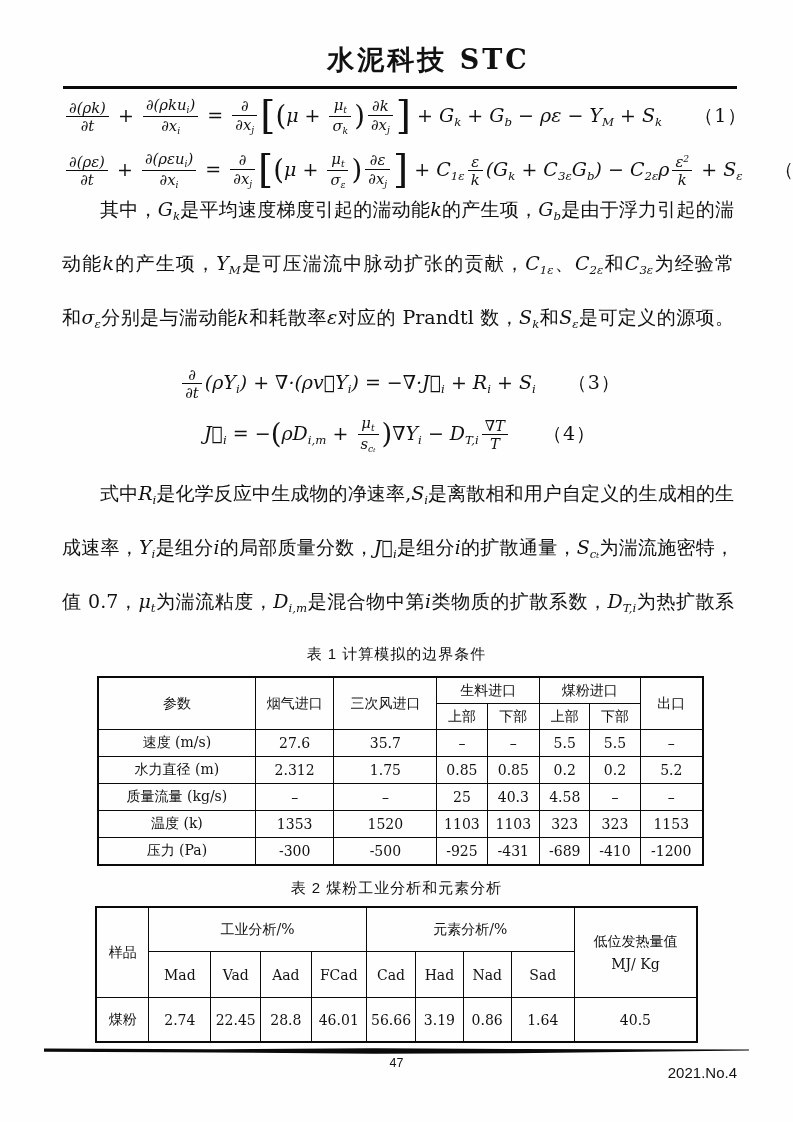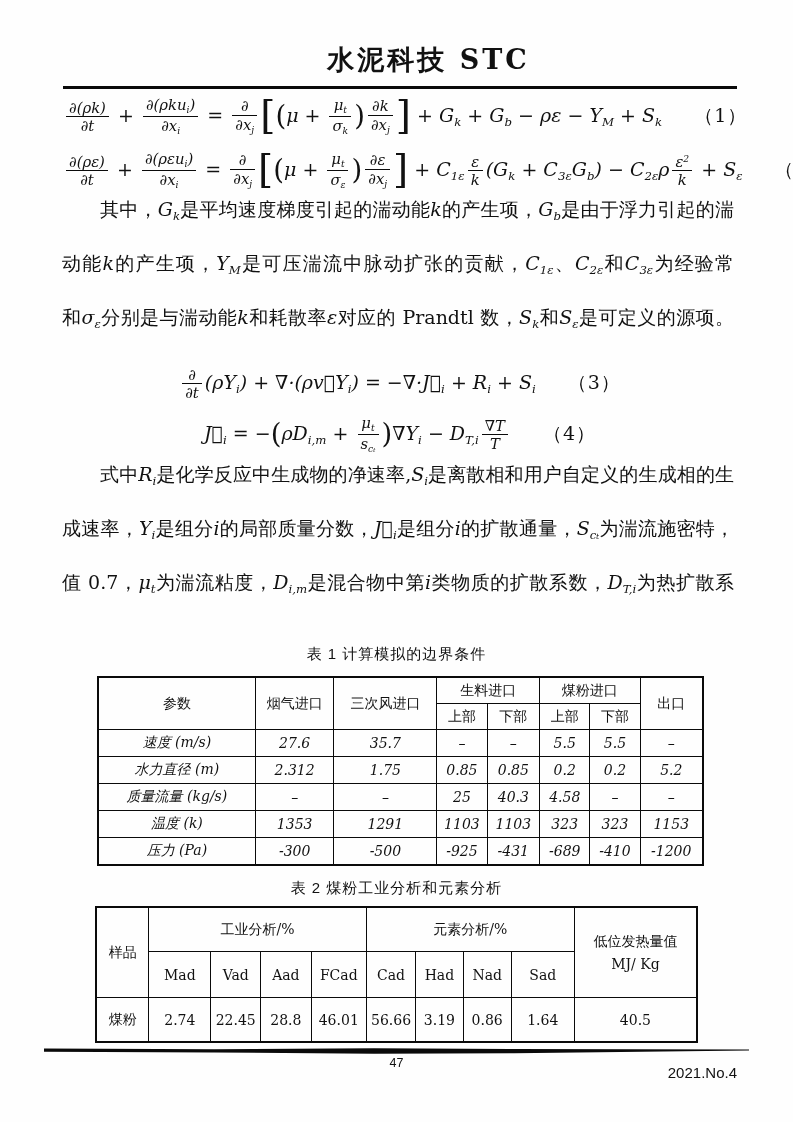--- a/index.html
+++ b/index.html
@@ -52,21 +52,21 @@
   
   table{border-collapse:collapse;table-layout:fixed;}
   .dtable{border:2px solid #0a0a0a;}
   .dtable td{
     border:1px solid #0a0a0a;text-align:center;vertical-align:middle;
     font-size:14px;padding:0;font-family:"DejaVu Serif",serif;color:#111;
   }
   #table1{top:676px;left:97px;}
   #table1 table{width:607px;}
   #table1 tr.hrow td{height:25px;}
-  #table1 tr.drow td{height:26px;font-style:italic;}
+  #table1 tr.drow td{height:26px;}
   #table1 tr.drow.thick td{border-top-width:1.5px;}
   #table2{top:906px;left:95px;}
   #table2 table{width:603px;}
   #table2 tr.g td{height:43px;}
   #table2 tr.s td{height:45px;}
   #table2 tr.d td{height:43px;}
   .lhv{line-height:1.6;}
   
   .frule{top:1047px;left:44px;width:705px;height:8px;}
   .pgnum{top:1056px;left:0;width:793px;text-align:center;font-size:12.5px;
@@ -132,21 +132,21 @@
         <span class="fden"><span class="mt">∂t</span></span>
       </span><span class="mt">(ρY</span><span class="msub">i</span><span class="mt">) + ∇·(ρv⃗Y</span><span class="msub">i</span><span class="mt">) = −∇·J⃗</span><span class="msub">i</span><span class="mt"> + R</span><span class="msub">i</span><span class="mt"> + S</span><span class="msub">i</span><span class="eqnum">（3）</span></div>
   <div class="abs eq" style="top:414px"><span class="mt">J⃗</span><span class="msub">i</span><span class="mt"> = −</span><span class="bp">(</span><span class="mt">ρD</span><span class="msub">i,m</span><span class="mt"> + </span><span class="frac">
         <span class="fnum"><span class="mt">μ</span><span class="msub">t</span></span>
         <span class="fden"><span class="mt">s</span><span class="msub">cₜ</span></span>
       </span><span class="bp">)</span><span class="mt">∇Y</span><span class="msub">i</span><span class="mt"> − D</span><span class="msub">T,i</span><span class="frac">
         <span class="fnum"><span class="mt">∇T</span></span>
         <span class="fden"><span class="mt">T</span></span>
       </span><span class="eqnum">（4）</span></div>
 
-  <div class="abs para" style="top:447px">
+  <div class="abs para" style="top:466px">
     <div class="pline indent"><span class="ct">式中</span><span class="mt">R</span><span class="msub">i</span><span class="ct">是化学反应中生成物的净速率,</span><span class="mt">S</span><span class="msub">i</span><span class="ct">是离散相和用户自定义的生成相的生</span></div>
     <div class="pline"><span class="ct">成速率，</span><span class="mt">Y</span><span class="msub">i</span><span class="ct">是组分</span><span class="mt">i</span><span class="ct">的局部质量分数，</span><span class="mt">J⃗</span><span class="msub">i</span><span class="ct">是组分</span><span class="mt">i</span><span class="ct">的扩散通量，</span><span class="mt">S</span><span class="msub">cₜ</span><span class="ct">为湍流施密特，取</span></div>
     <div class="pline"><span class="ct">值 0.7，</span><span class="mt">μ</span><span class="msub">t</span><span class="ct">为湍流粘度，</span><span class="mt">D</span><span class="msub">i,m</span><span class="ct">是混合物中第</span><span class="mt">i</span><span class="ct">类物质的扩散系数，</span><span class="mt">D</span><span class="msub">T,i</span><span class="ct">为热扩散系数。</span></div>
   </div>
 
   <div class="abs ttitle" style="top:645px">表 1 计算模拟的边界条件</div>
 
   <div class="abs" id="table1">
     <table class="dtable">
       <colgroup>
@@ -200,21 +200,21 @@
           <td>–</td>
           <td>25</td>
           <td>40.3</td>
           <td>4.58</td>
           <td>–</td>
           <td>–</td>
         </tr>
         <tr class="drow thick">
           <td>温度 (k)</td>
           <td>1353</td>
-          <td>1291</td>
+          <td>1520</td>
           <td>1103</td>
           <td>1103</td>
           <td>323</td>
           <td>323</td>
           <td>1153</td>
         </tr>
         <tr class="drow">
           <td>压力 (Pa)</td>
           <td>-300</td>
           <td>-500</td>

